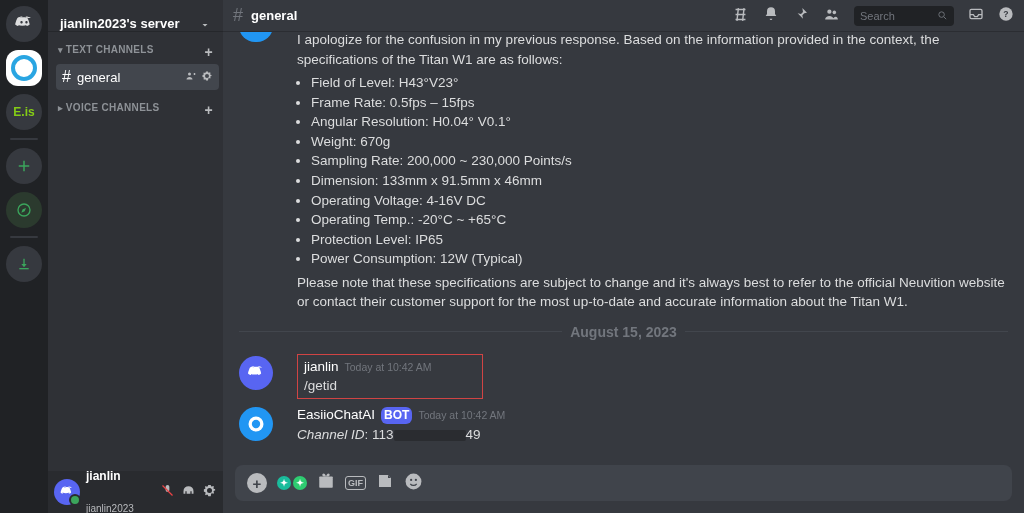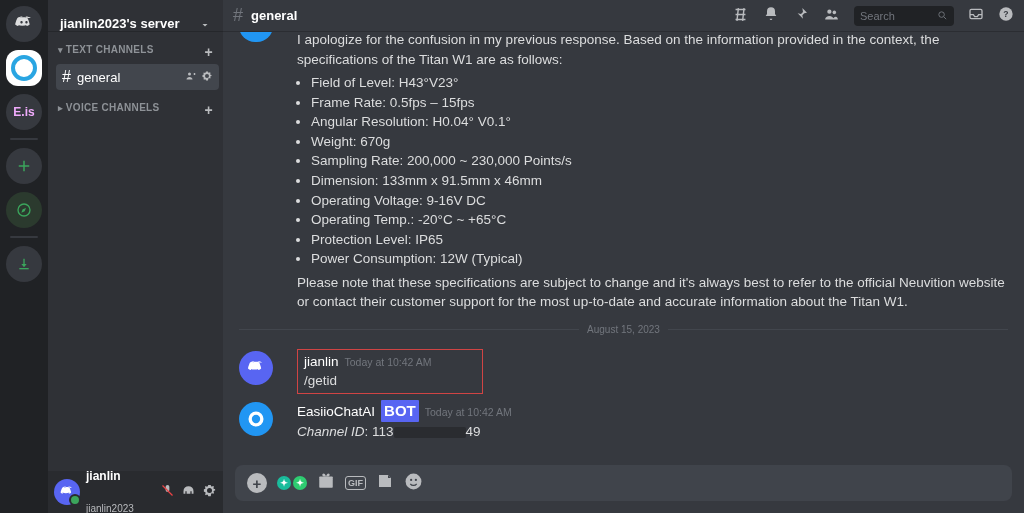--- a/index.html
+++ b/index.html
@@ -36,21 +36,21 @@
       font-size: 18px;
       cursor: pointer;
     }
     .server-rail .pill.selected {
       border-radius: 12px;
       background: #fff;
     }
     .server-rail .pill.selected .inner-ring {
       width: 26px; height: 26px; border: 4px solid #29a5e2; border-radius: 50%;
     }
-    .server-rail .pill.eis { background:#36393f; color:#f0abfc; font-size:12px; font-weight:600;}
+    .server-rail .pill.eis { background:#36393f; color:#84cc16; font-size:12px; font-weight:600;}
     .server-rail .pill.dark-green { background:#2b3a2e;}
     .server-rail .sep { width:28px; height:2px; background:#36393f; border-radius:1px;}
     
     .channel-sidebar {
       width: 175px;
       background: #2f3136;
       display: flex;
       flex-direction: column;
       flex-shrink: 0;
     }
@@ -165,34 +165,34 @@
       width: 34px; height:34px; border-radius:50%;
       background: #5865f2; flex-shrink:0;
       display:flex; align-items:center; justify-content:center;
       margin-top: 2px;
     }
     .msg .avatar.bot { background:#2196f3;}
     .msg .avatar svg { fill:#fff; width:20px; height:20px;}
     .msg .body { flex:1; min-width:0; font-size: 13.5px; line-height: 1.45; color:#dcddde;}
     .msg .body .hdr { display:flex; gap:6px; align-items:baseline;}
     .msg .body .name { color:#fff; font-weight:500; font-size:13.5px;}
-    .msg .body .bot-tag { background:#5865f2; color:#fff; font-size:15px; font-weight:700; padding:0 3px; border-radius:1px; text-transform:uppercase;}
+    .msg .body .bot-tag { background:#5865f2; color:#fff; font-size:12px; font-weight:700; padding:0 3px; border-radius:6px; text-transform:uppercase;}
     .msg .body .time { color:#72767d; font-size:10.5px;}
     .msg .body ul { margin: 4px 0 4px 14px; }
     .msg .body ul li { margin: 0; list-style: disc; padding-left:0;}
     .msg .body ul li::marker { color:#dcddde;}
     .msg .body p { margin: 4px 0;}
     .msg .body .italic { font-style: italic;}
     .divider {
       display:flex; align-items:center; gap:8px; margin: 8px 0;
     }
     .divider::before, .divider::after {
       content:""; flex:1; height:1px; background:#42464d;
     }
-    .divider span { font-size:10px; color:#72767d; font-weight:400;}
+    .divider span { font-size:14px; color:#72767d; font-weight:700;}
     .highlight-box {
       border: 1px solid #d04444;
       padding: 2px 50px 2px 6px;
       display:inline-block;
     }
     .highlight-msg .body > .inner { display:flex;}
     .redacted {
       display:inline-block; width:72px; height:11px; background:#2a2c30; vertical-align:middle; border-radius:2px;
     }
     
@@ -393,21 +393,21 @@
       <div class="partial-avatar"></div>
       <div class="body">
         <p>I apologize for the confusion in my previous response. Based on the information provided in the context, the specifications of the Titan W1 are as follows:</p>
         <ul id="spec-list">
             <li>Field of Level: H43°V23°</li>
             <li>Frame Rate: 0.5fps – 15fps</li>
             <li>Angular Resolution: H0.04° V0.1°</li>
             <li>Weight: 670g</li>
             <li>Sampling Rate: 200,000 ~ 230,000 Points/s</li>
             <li>Dimension: 133mm x 91.5mm x 46mm</li>
-            <li>Operating Voltage: 9-16V DC</li>
+            <li>Operating Voltage: 4-16V DC</li>
             <li>Operating Temp.: -20°C ~ +65°C</li>
             <li>Protection Level: IP65</li>
             <li>Power Consumption: 12W (Typical)</li>
           </ul>
         <p>Please note that these specifications are subject to change and it's always best to refer to the official Neuvition website or contact their customer support for the most up-to-date and accurate information about the Titan W1.</p>
       </div>
     </div>
 
     <div class="divider">
       <span>August 15, 2023</span>

